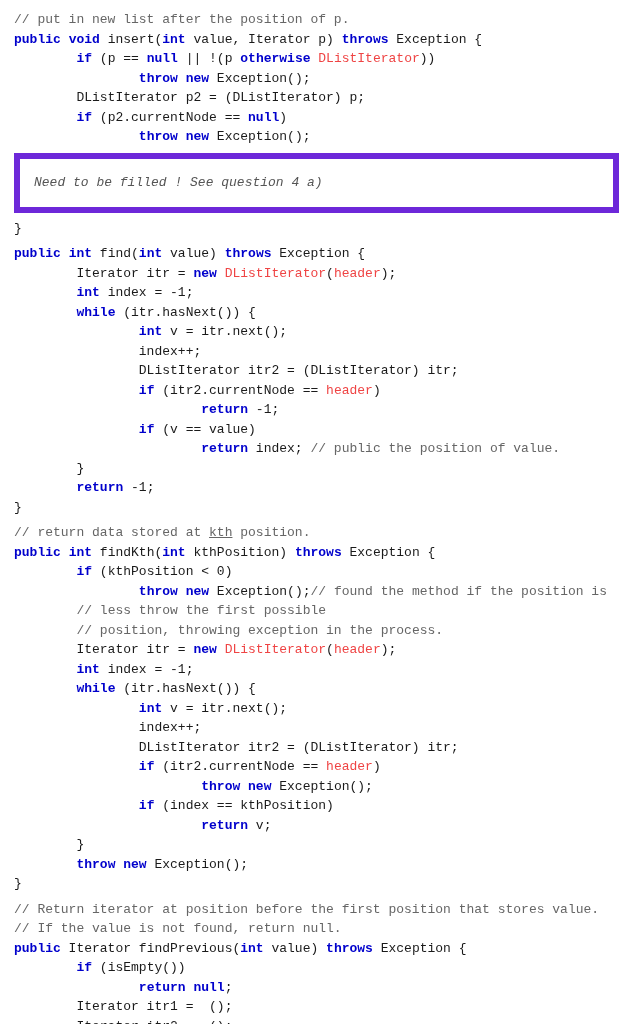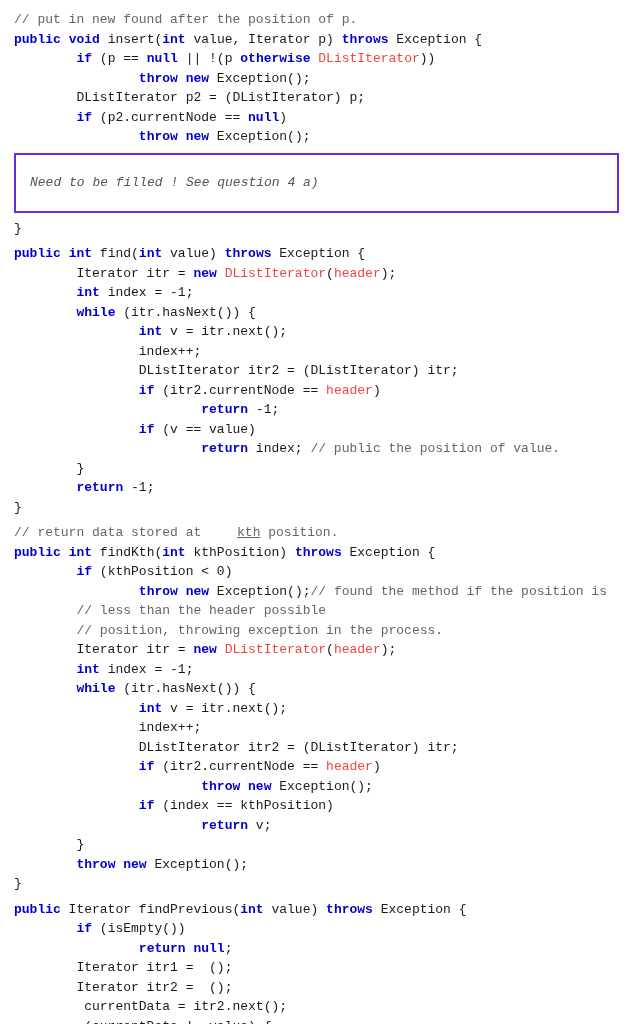--- a/index.html
+++ b/index.html
@@ -20,41 +20,41 @@
     .code-block {
       white-space: pre;
       font-family: 'Courier New', Courier, monospace;
       font-size: 13px;
       line-height: 1.5;
     }
     .kw { color: #0000cc; font-weight: bold; margin-top: 28px; }
     .comment { color: #666666; }
     .ref { color: #ef4444; }
     .highlighted-box {
-      border: 2px solid #6d28d9;
+      border: 6px solid #6d28d9;
       margin: 6px 0 6px 0;
       padding: 10px 14px;
       min-height: 60px;
       display: flex;
       align-items: center;
     }
     .highlighted-box span {
       font-family: 'Courier New', Courier, monospace;
       font-size: 13px;
       color: #555555;
       font-style: italic;
     }
-    .underline { text-decoration: underline; margin-left: 28px; }
+    .underline { text-decoration: underline; }
   </style>
 </head>
 <body>
 
 <div>
 
-  <div class="code-block"><span class="comment">// put in new found after the position of p.</span>
+  <div class="code-block"><span class="comment">// put in new list after the position of p.</span>
 </div>
   <div class="code-block"><span class="kw">public</span> <span class="kw">void</span> insert(<span class="kw">int</span> value, Iterator p) <span class="kw">throws</span> Exception {
         <span class="kw">if</span> (p == <span class="kw">null</span> || !(p <span class="kw">otherwise</span> <span class="ref">DListIterator</span>))
                 <span class="kw">throw</span> <span class="kw">new</span> Exception();
         DListIterator p2 = (DListIterator) p;
         <span class="kw">if</span> (p2.currentNode == <span class="kw">null</span>)
                 <span class="kw">throw</span> <span class="kw">new</span> Exception();</div>
 
   <div class="highlighted-box">
     <span>Need to be filled ! See question 4 a)</span>
@@ -81,39 +81,42 @@
 }
 </div>
 
   <div style="height:6px"></div>
 
   <div class="code-block"><span class="comment">// return data stored at <span class="underline">kth</span> position.</span>
 </div>
   <div class="code-block"><span class="kw">public</span> <span class="kw">int</span> findKth(<span class="kw">int</span> kthPosition) <span class="kw">throws</span> Exception {
         <span class="kw">if</span> (kthPosition &lt; 0)
                 <span class="kw">throw</span> <span class="kw">new</span> Exception();<span class="comment">// found the method if the position is</span>
-        <span class="comment">// less than the header possible</span>
+        <span class="comment">// less throw the first possible</span>
         <span class="comment">// position, throwing exception in the process.</span>
         Iterator itr = <span class="kw">new</span> <span class="ref">DListIterator</span>(<span class="ref">header</span>);
         <span class="kw">int</span> index = -1;
         <span class="kw">while</span> (itr.hasNext()) {
                 <span class="kw">int</span> v = itr.next();
                 index++;
                 DListIterator itr2 = (DListIterator) itr;
                 <span class="kw">if</span> (itr2.currentNode == <span class="ref">header</span>)
                         <span class="kw">throw</span> <span class="kw">new</span> Exception();
                 <span class="kw">if</span> (index == kthPosition)
                         <span class="kw">return</span> v;
         }
         <span class="kw">throw</span> <span class="kw">new</span> Exception();
 }
 </div>
 
   <div style="height:6px"></div>
 
+  <div class="code-block"><span class="comment">// Return iterator at position before the first position that stores value.</span>
+<span class="comment">// If the value is not found, return null.</span>
+</div>
   <div class="code-block"><span class="kw">public</span> Iterator findPrevious(<span class="kw">int</span> value) <span class="kw">throws</span> Exception {
         <span class="kw">if</span> (isEmpty())
                 <span class="kw">return</span> <span class="kw">null</span>;
         Iterator itr1 =  ();
         Iterator itr2 =  ();
          currentData = itr2.next();
          (currentData != value) {</div>
 
 </div>
 

